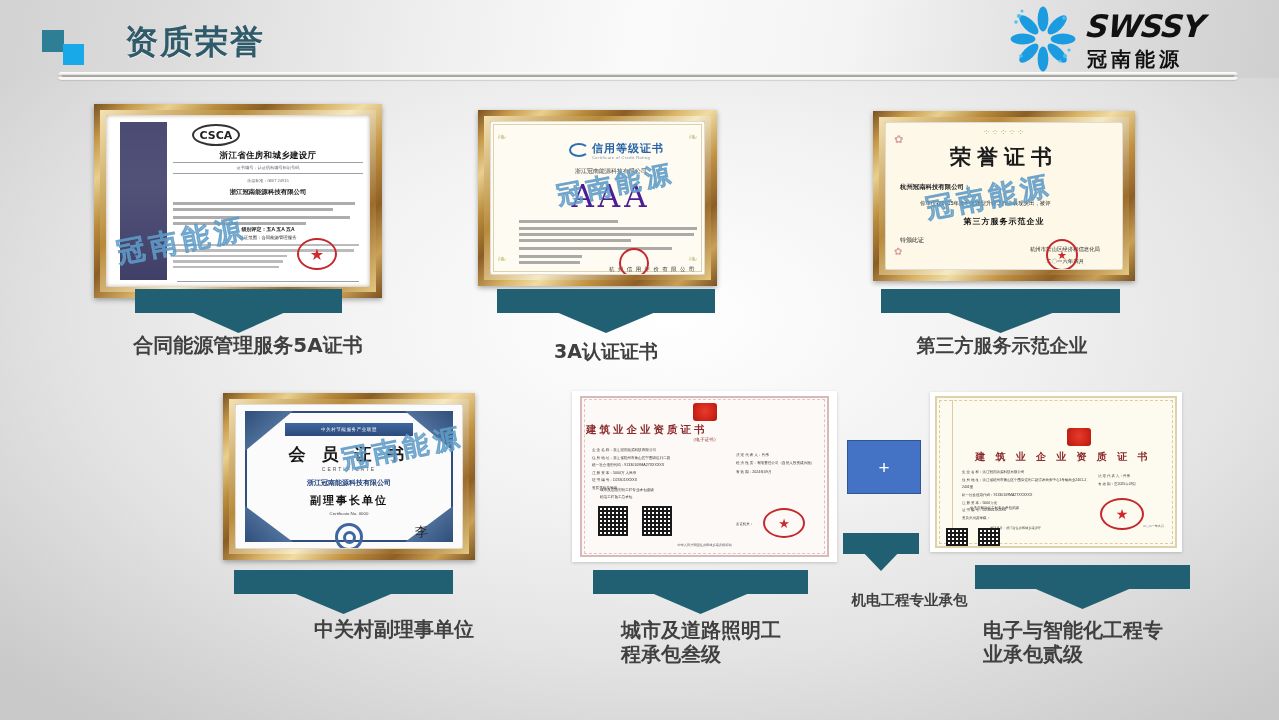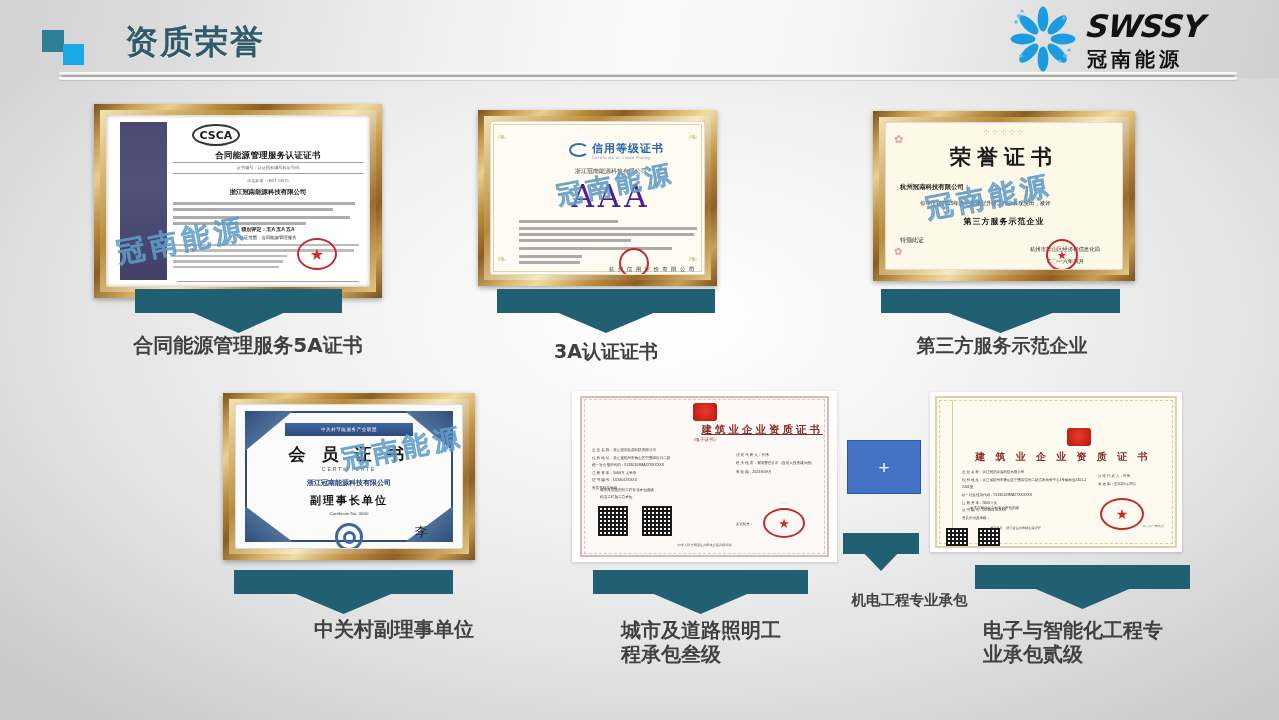--- a/index.html
+++ b/index.html
@@ -180,21 +180,21 @@
       <div class="logo-sub">冠南能源</div>
     </div>
   </div>
 </div>
 
 <div class="cert" style="left:94px;top:104px;width:288px;height:194px;">
   <div class="frame-gold"></div>
   <div class="paper">
     <div style="position:absolute;left:13px;top:6px;width:47px;height:158px;background:linear-gradient(180deg,#4a4a73,#525279 40%,#3f3f68);"></div>
     <div style="position:absolute;left:85px;top:8px;width:48px;height:22px;border:2px solid #333;border-radius:50%;display:flex;align-items:center;justify-content:center;font-size:11px;font-weight:800;color:#222;font-family:'DejaVu Sans',sans-serif;">CSCA</div>
-    <div style="position:absolute;left:66px;top:34px;width:190px;text-align:center;font-size:8.5px;font-weight:700;color:#111;letter-spacing:.3px;font-family:'DejaVu Sans',sans-serif;">合同能源管理服务认证证书</div>
+    <div style="position:absolute;left:66px;top:34px;width:190px;text-align:center;font-size:8.5px;font-weight:700;color:#111;letter-spacing:.3px;font-family:'DejaVu Sans',sans-serif;">浙江省住房和城乡建设厅</div>
     <div class="c-line" style="position:absolute;left:66px;top:46px;width:190px;"></div>
     <div style="position:absolute;left:66px;top:49px;width:190px;text-align:center;font-size:4.2px;color:#666;">证书编号：认证机构编号标识号码</div>
     <div class="c-line" style="position:absolute;left:66px;top:57px;width:190px;"></div>
     <div style="position:absolute;left:66px;top:62px;width:190px;text-align:center;font-size:4px;color:#666;">依据标准：GB/T 24915</div>
     <div style="position:absolute;left:66px;top:72px;width:190px;text-align:center;font-size:6.4px;font-weight:700;color:#111;">浙江冠南能源科技有限公司</div>
     <div style="position:absolute;left:66px;top:86px;width:190px;font-size:3.6px;color:#333;line-height:1.9;">
       <div style="height:3px;background:#6a6a6a;width:96%;opacity:.55;"></div>
       <div style="height:3px;background:#6a6a6a;width:84%;opacity:.55;margin-top:3px;"></div>
       <div style="height:3px;background:#6a6a6a;width:93%;opacity:.55;margin-top:5px;"></div>
       <div style="height:3px;background:#6a6a6a;width:70%;opacity:.55;margin-top:3px;"></div>
@@ -305,21 +305,21 @@
   <div class="bar"></div>
     <div class="tip"></div>
 </div>
 <div class="caption" style="left:224px;top:617px;width:250px;font-size:20px;text-align:right;">中关村副理事单位</div>
 
 <div class="cert" style="left:572px;top:391px;width:265px;height:171px;background:#fff;box-shadow:0 1px 3px rgba(0,0,0,.18);">
   <div style="position:absolute;left:8px;top:5px;right:8px;bottom:5px;background:#fdf9f6;border:2px solid #d8b9b9;"></div>
   <div style="position:absolute;left:12px;top:8px;right:12px;bottom:8px;border:1px dashed #e0c3c3;"></div>
   <div class="paper" style="left:14px;top:10px;right:14px;bottom:10px;">
     <div class="emblem" style="position:absolute;left:50%;top:2px;transform:translateX(-50%);width:24px;height:18px;"></div>
-    <div style="position:absolute;left:0;top:22px;width:100%;text-align:right;font-size:10.5px;font-weight:700;color:#8a2a2a;letter-spacing:3px;font-family:'DejaVu Serif','Liberation Serif',serif;text-decoration:underline;">建筑业企业资质证书</div>
+    <div style="position:absolute;left:0;top:22px;width:100%;text-align:left;font-size:10.5px;font-weight:700;color:#8a2a2a;letter-spacing:3px;font-family:'DejaVu Serif','Liberation Serif',serif;">建筑业企业资质证书</div>
     <div style="position:absolute;left:0;top:36px;width:100%;text-align:center;font-size:4.6px;color:#8a2a2a;">（电子证书）</div>
     <div style="position:absolute;left:6px;top:46px;width:140px;font-size:3.6px;line-height:2.1;color:#333;">
       <div>企 业 名 称：浙江冠南能源科技有限公司</div>
       <div>住 所 地 址：浙江省杭州市萧山区宁围街道利二路</div>
       <div>统一社会信用代码：91330109MA27XXXXXX</div>
       <div>注 册 资 本：5000万 人民币</div>
       <div>证 书 编 号：D233013XXXX</div>
       <div>资质类别及等级：</div>
     </div>
     <div style="position:absolute;left:150px;top:50px;width:90px;font-size:3.6px;line-height:2.3;color:#333;">

